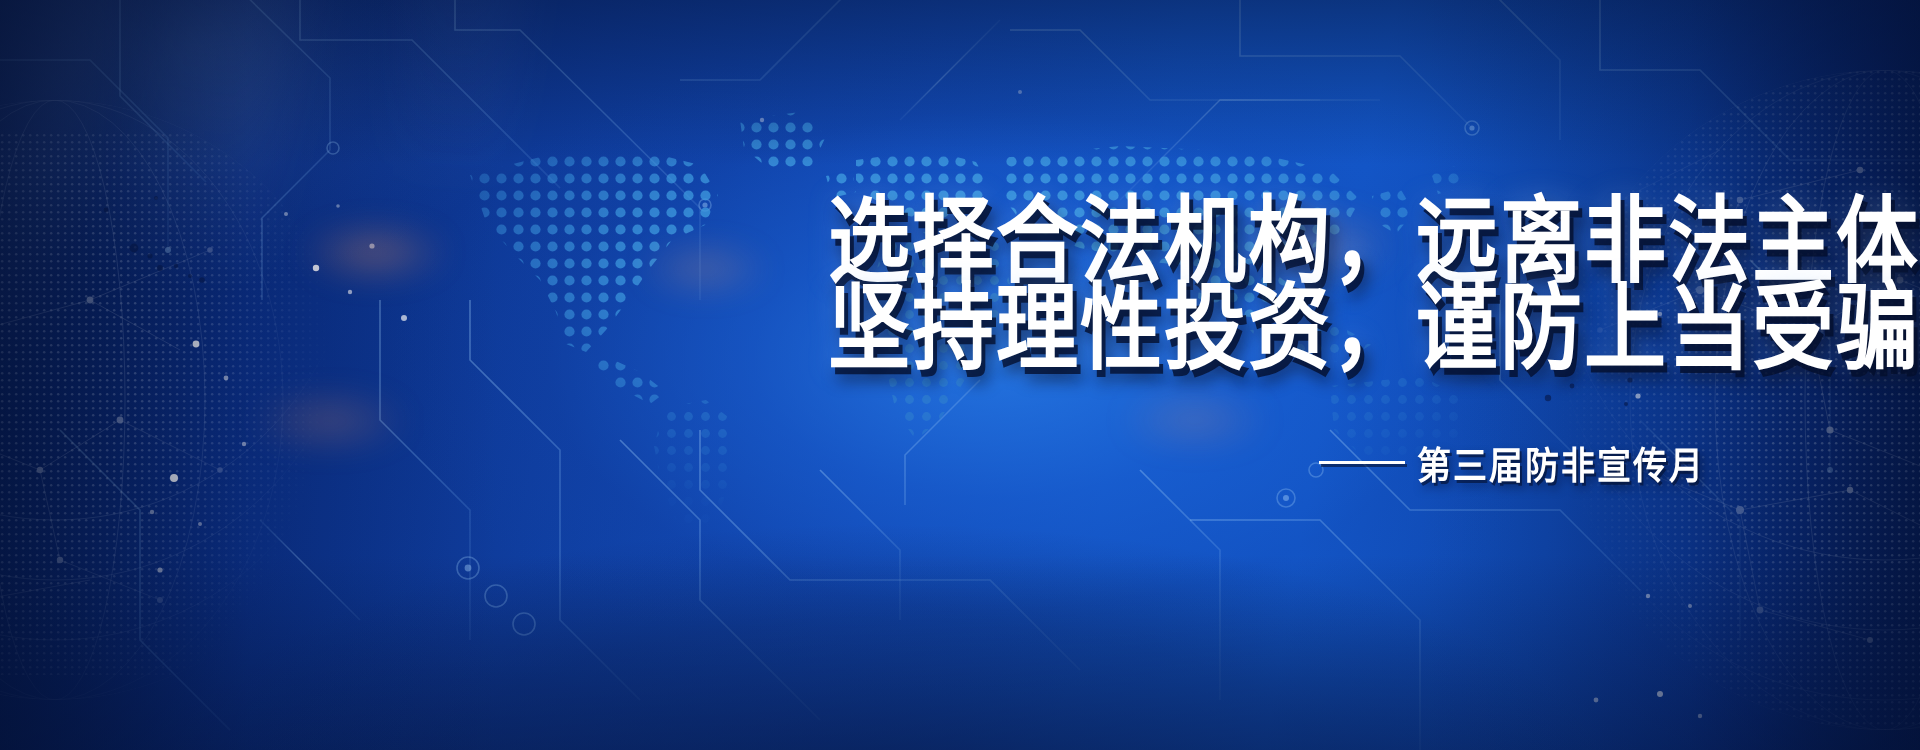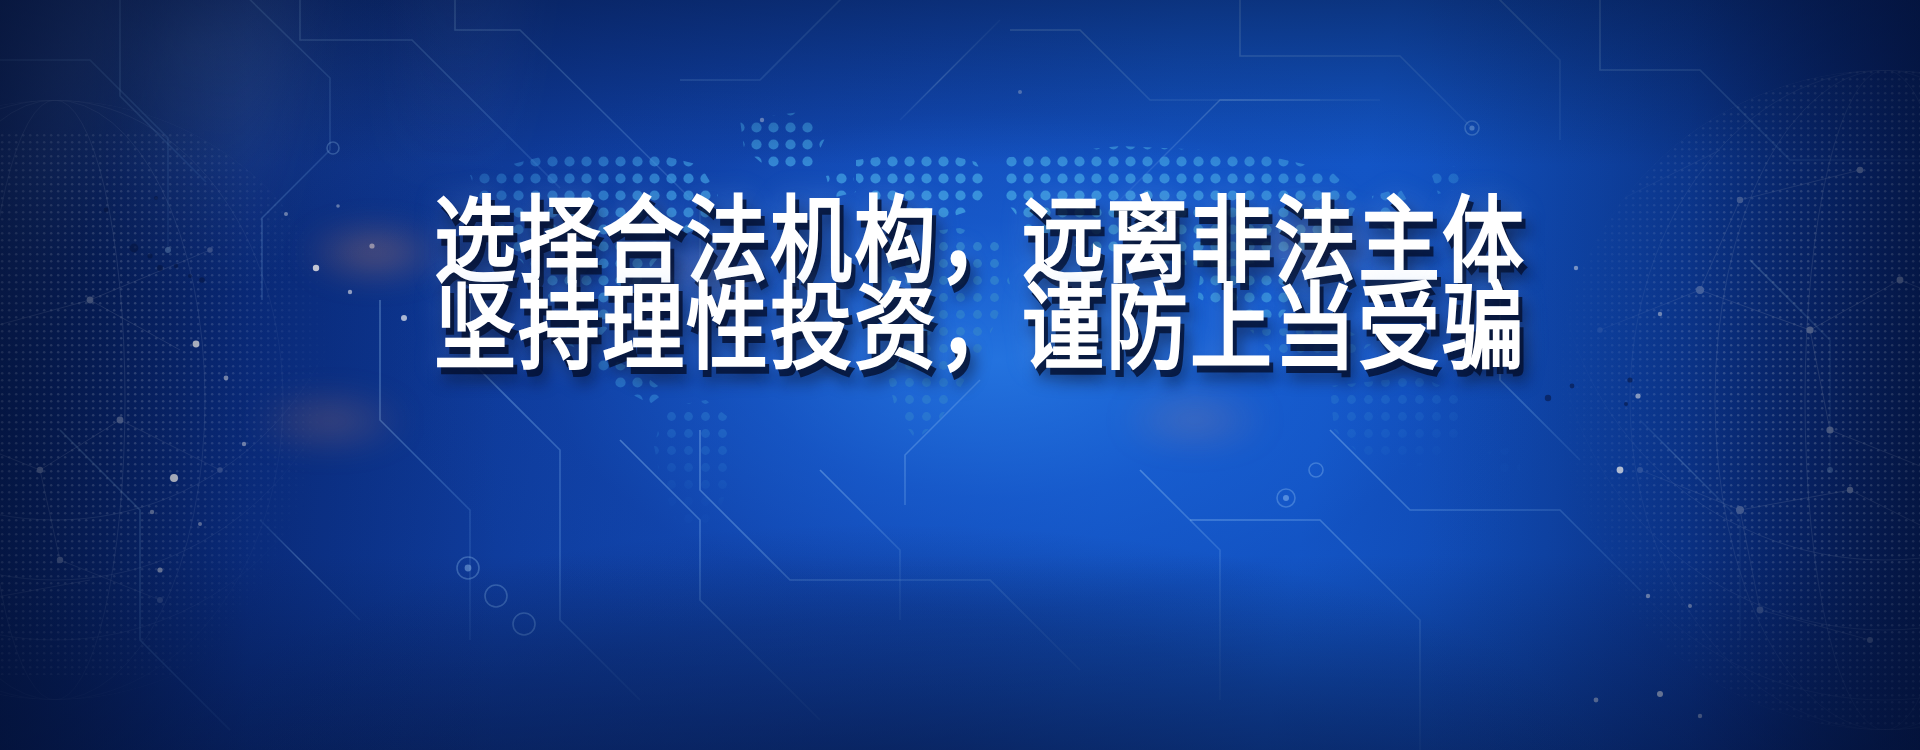--- a/index.html
+++ b/index.html
@@ -99,21 +99,21 @@
     filter:blur(17px);}
 
   
   .layer{position:absolute; inset:0; width:1920px; height:750px; pointer-events:none;}
 
   
   .headline{
     position:absolute;
     left:0; right:0;
     top:186px;
-    text-align:center;
+    text-align:right;
     padding-left:40px;
     z-index:20;
   }
   .hl-line{
     color:#ffffff;
     font-weight:700;
     font-size:82px;
     line-height:95px;
     letter-spacing:2px;
     white-space:nowrap;
@@ -468,14 +468,18 @@
   <div class="flare flare-b"></div>
   <div class="flare flare-c"></div>
   <div class="flare flare-d"></div>
   <div class="flare flare-e"></div>
 
   <div class="headline">
     <div class="hl-line">选择合法机构，远离非法主体</div>
     <div class="hl-line">坚持理性投资，谨防上当受骗</div>
   </div>
 
+  <div class="attrib">
+    <span class="attrib-rule"></span>
+    <span class="attrib-text">第三届防非宣传月</span>
+  </div>
 
 </div>
 
 </body></html>

